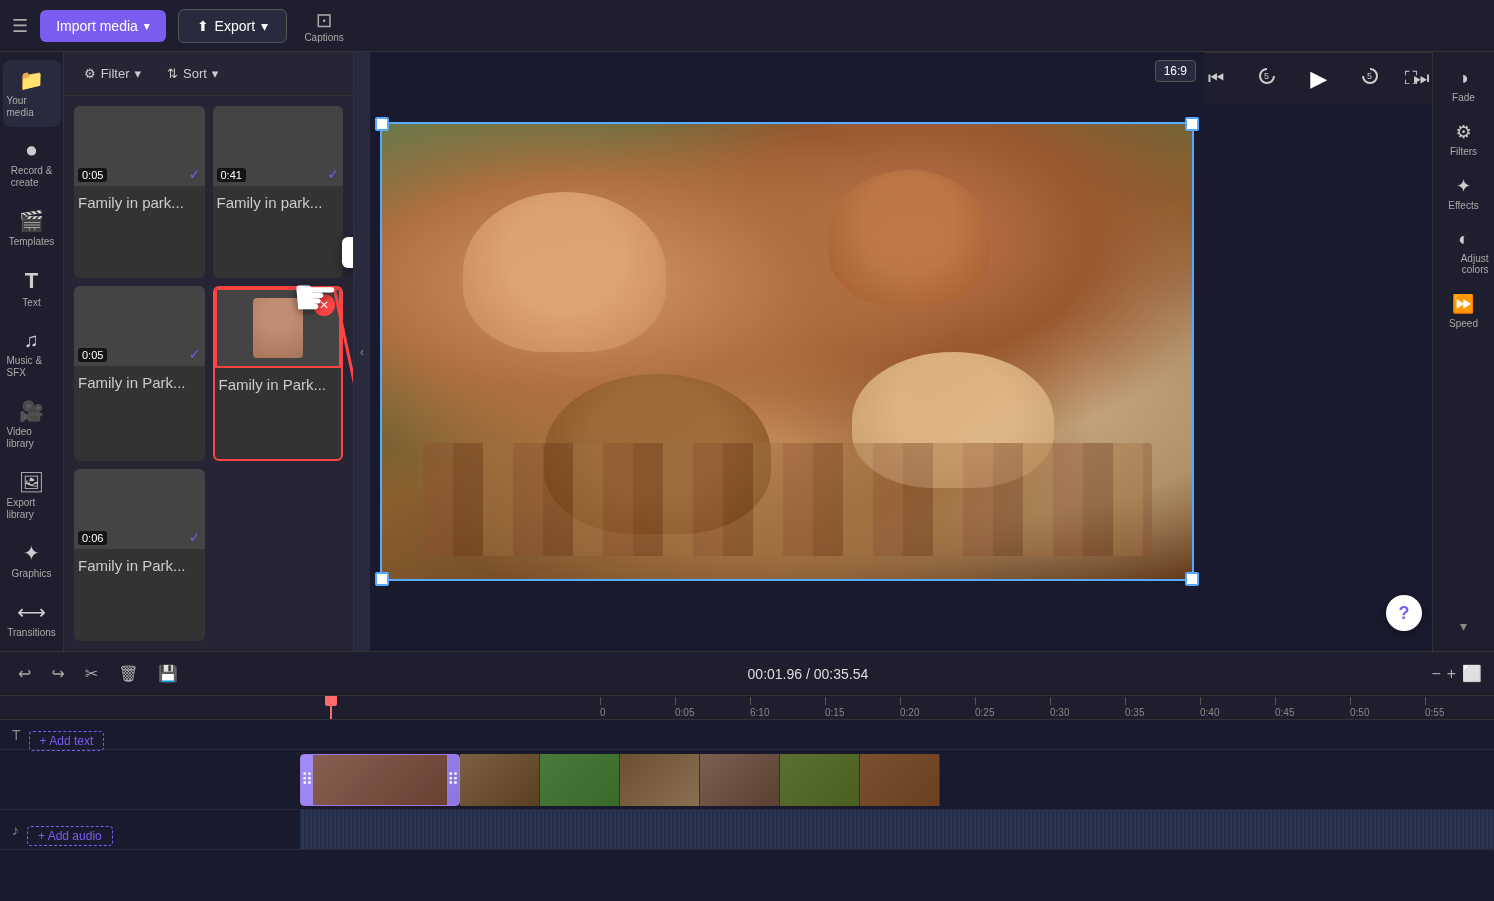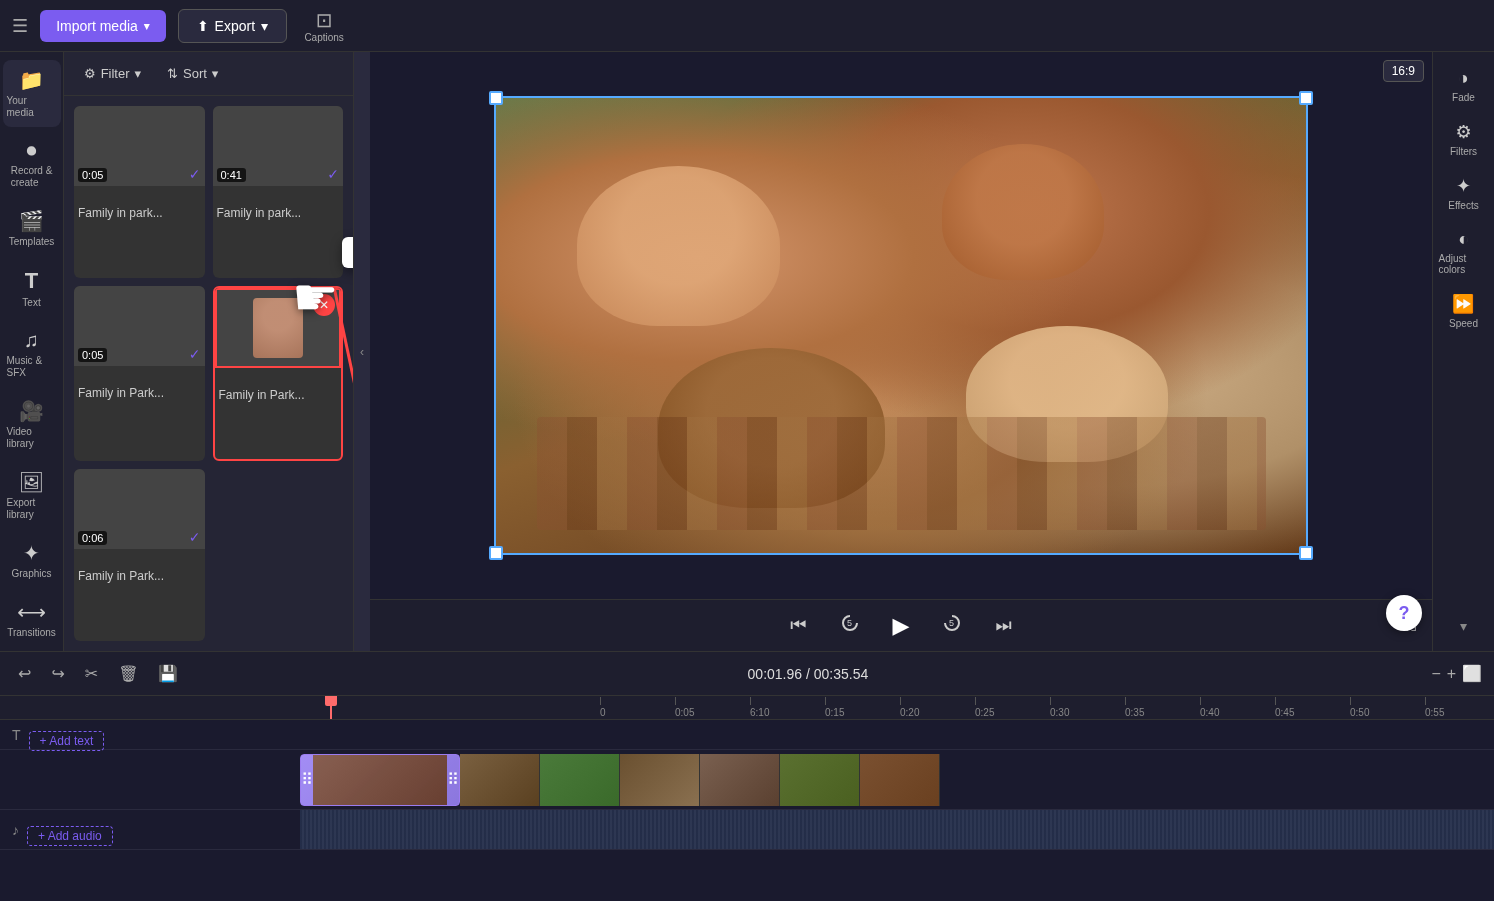--- a/index.html
+++ b/index.html
@@ -143,23 +143,23 @@
       border-radius: 3px;
     }
     .media-item .check-icon {
       position: absolute;
       bottom: 4px;
       right: 4px;
       color: #7b5cf0;
       font-size: 14px;
     }
     .media-item .item-name {
-      font-size: 12px;
+      font-size: 15px;
       color: #ccc;
-      padding: 20px 4px 6px;
+      padding: 8px 4px 6px;
       white-space: nowrap;
       overflow: hidden;
       text-overflow: ellipsis;
     }
 
     
     .add-to-timeline-tooltip {
       position: absolute;
       top: 185px;
       left: 278px;
@@ -190,21 +190,20 @@
       top: 230px;
       left: 265px;
       z-index: 99;
     }
 
     
     .preview-area {
       flex: 1;
       background: #1a1a2e;
       display: flex;
-      flex-direction: column;
       overflow: hidden;
     }
     .preview-canvas {
       flex: 1;
       display: flex;
       justify-content: center;
       align-items: center;
       padding: 10px;
       position: relative;
     }
@@ -296,21 +295,21 @@
       display: flex;
       flex-direction: column;
       align-items: center;
       padding: 8px 4px;
       border-radius: 6px;
       cursor: pointer;
       width: 58px;
       gap: 3px;
     }
     .right-sidebar-item .icon { font-size: 18px; color: #ccc; }
-    .right-sidebar-item .label { font-size: 10px; color: #aaa; text-align: left; }
+    .right-sidebar-item .label { font-size: 10px; color: #aaa; text-align: right; }
 
     
     .timeline-area {
       height: 250px;
       background: #1a1a2e;
       border-top: 1px solid #333;
       display: flex;
       flex-direction: column;
       flex-shrink: 0;
     }

